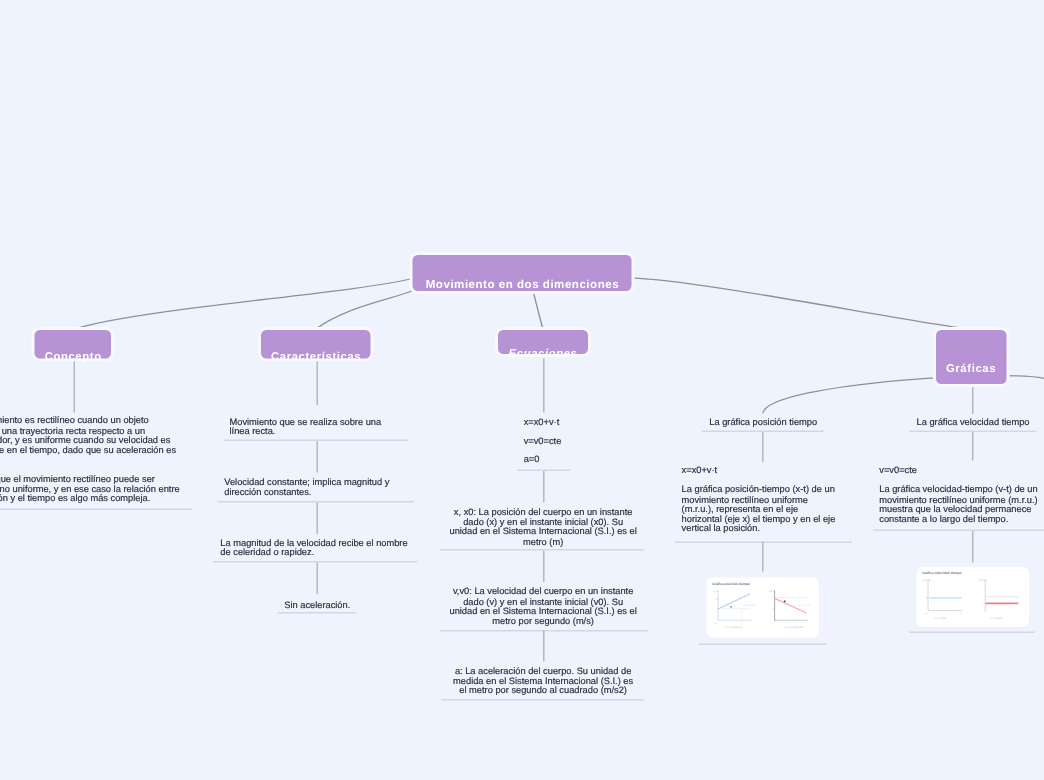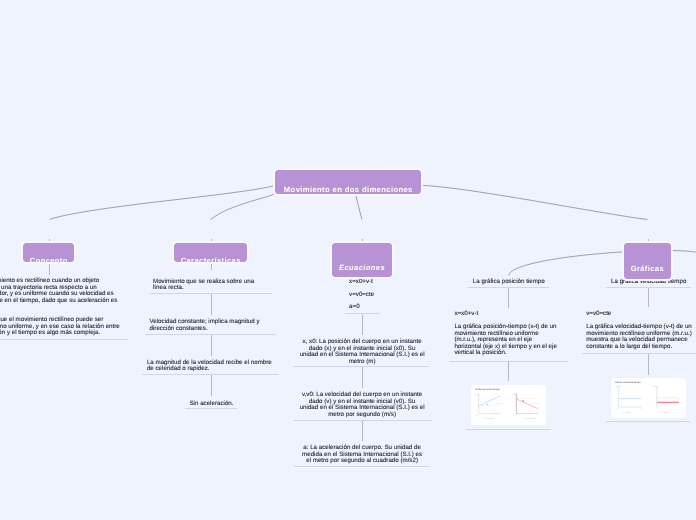--- a/index.html
+++ b/index.html
@@ -5,21 +5,21 @@
   html,body{margin:0;padding:0;}
   body{width:696px;height:520px;overflow:hidden;background:#eff3fd;
        font-family:"Liberation Sans","DejaVu Sans",sans-serif;
        -webkit-font-smoothing:antialiased;text-rendering:geometricPrecision;}
   #stage{position:relative;width:696px;height:520px;overflow:hidden;}
   svg.links{position:absolute;left:0;top:0;width:696px;height:520px;}
   .node{position:absolute;background:#b793d5;color:#ffffff;border-radius:3.5px;
         font-weight:bold;display:flex;align-items:center;justify-content:center;padding-top:15px;box-sizing:border-box;
         box-shadow:0 0 0 2px #f7f9fe;white-space:nowrap;z-index:3;}
   .root{font-size:7.7px;letter-spacing:.35px;}
-  .branch{font-size:7.55px;letter-spacing:.4px;margin-top:23px;}
+  .branch{font-size:7.55px;letter-spacing:.4px;}
   .blk{position:absolute;color:#2b2f3c;font-size:6.2px;line-height:6.5px;-webkit-text-stroke:0.12px #2b2f3c;
        box-sizing:border-box;padding:0 4.5px;z-index:2;white-space:pre-wrap;}
   .blk.c{text-align:center;}
   .sep{position:absolute;height:1px;background:#d3d7e3;z-index:1;}
   .vline{position:absolute;width:1px;background:#b5b8bf;z-index:1;}
   .imgcard{position:absolute;background:#fff;border-radius:4px;overflow:hidden;z-index:2;}
 </style>
 </head>
 <body>
 
@@ -57,21 +57,21 @@
 <div class="vline" style="left:210.6px;top:294.4px;height:21px;"></div>
 <div class="blk" style="left:145px;top:319.3px;width:130.5px;">Velocidad constante; implica magnitud y dirección constantes.</div>
 <div class="sep" style="left:145px;top:333.8px;width:130.5px;"></div>
 <div class="vline" style="left:210.6px;top:334.8px;height:21px;"></div>
 <div class="blk" style="left:142.4px;top:359.6px;width:135.3px;">La magnitud de la velocidad recibe el nombre de celeridad o rapidez.</div>
 <div class="sep" style="left:142.4px;top:374px;width:135.3px;"></div>
 <div class="vline" style="left:210.6px;top:375px;height:21px;"></div>
 <div class="blk c" style="left:184.5px;top:400.8px;width:54px;">Sin aceleración.</div>
 <div class="sep" style="left:184.5px;top:408.4px;width:52.8px;"></div>
 
-<div class="node branch" style="left:332.3px;top:220.1px;width:59.5px;height:34px;font-style:italic;">
+<div class="node branch" style="left:332.3px;top:220.1px;width:59.5px;height:16px;font-style:italic;">
   <span>Ecuaciones</span>
 </div>
 <div class="vline" style="left:362px;top:238.9px;height:36.3px;"></div>
 <div class="blk" style="left:344.6px;top:278.5px;width:35.8px;white-space:normal;">
       <div style="margin-bottom:6.8px;">x=x0+v·t</div>
       <div style="margin-bottom:5.8px;">v=v0=cte</div>
       <div>a=0</div>
     </div>
 <div class="sep" style="left:344.6px;top:313.3px;width:35.8px;"></div>
 <div class="vline" style="left:362px;top:314.3px;height:21px;"></div>

